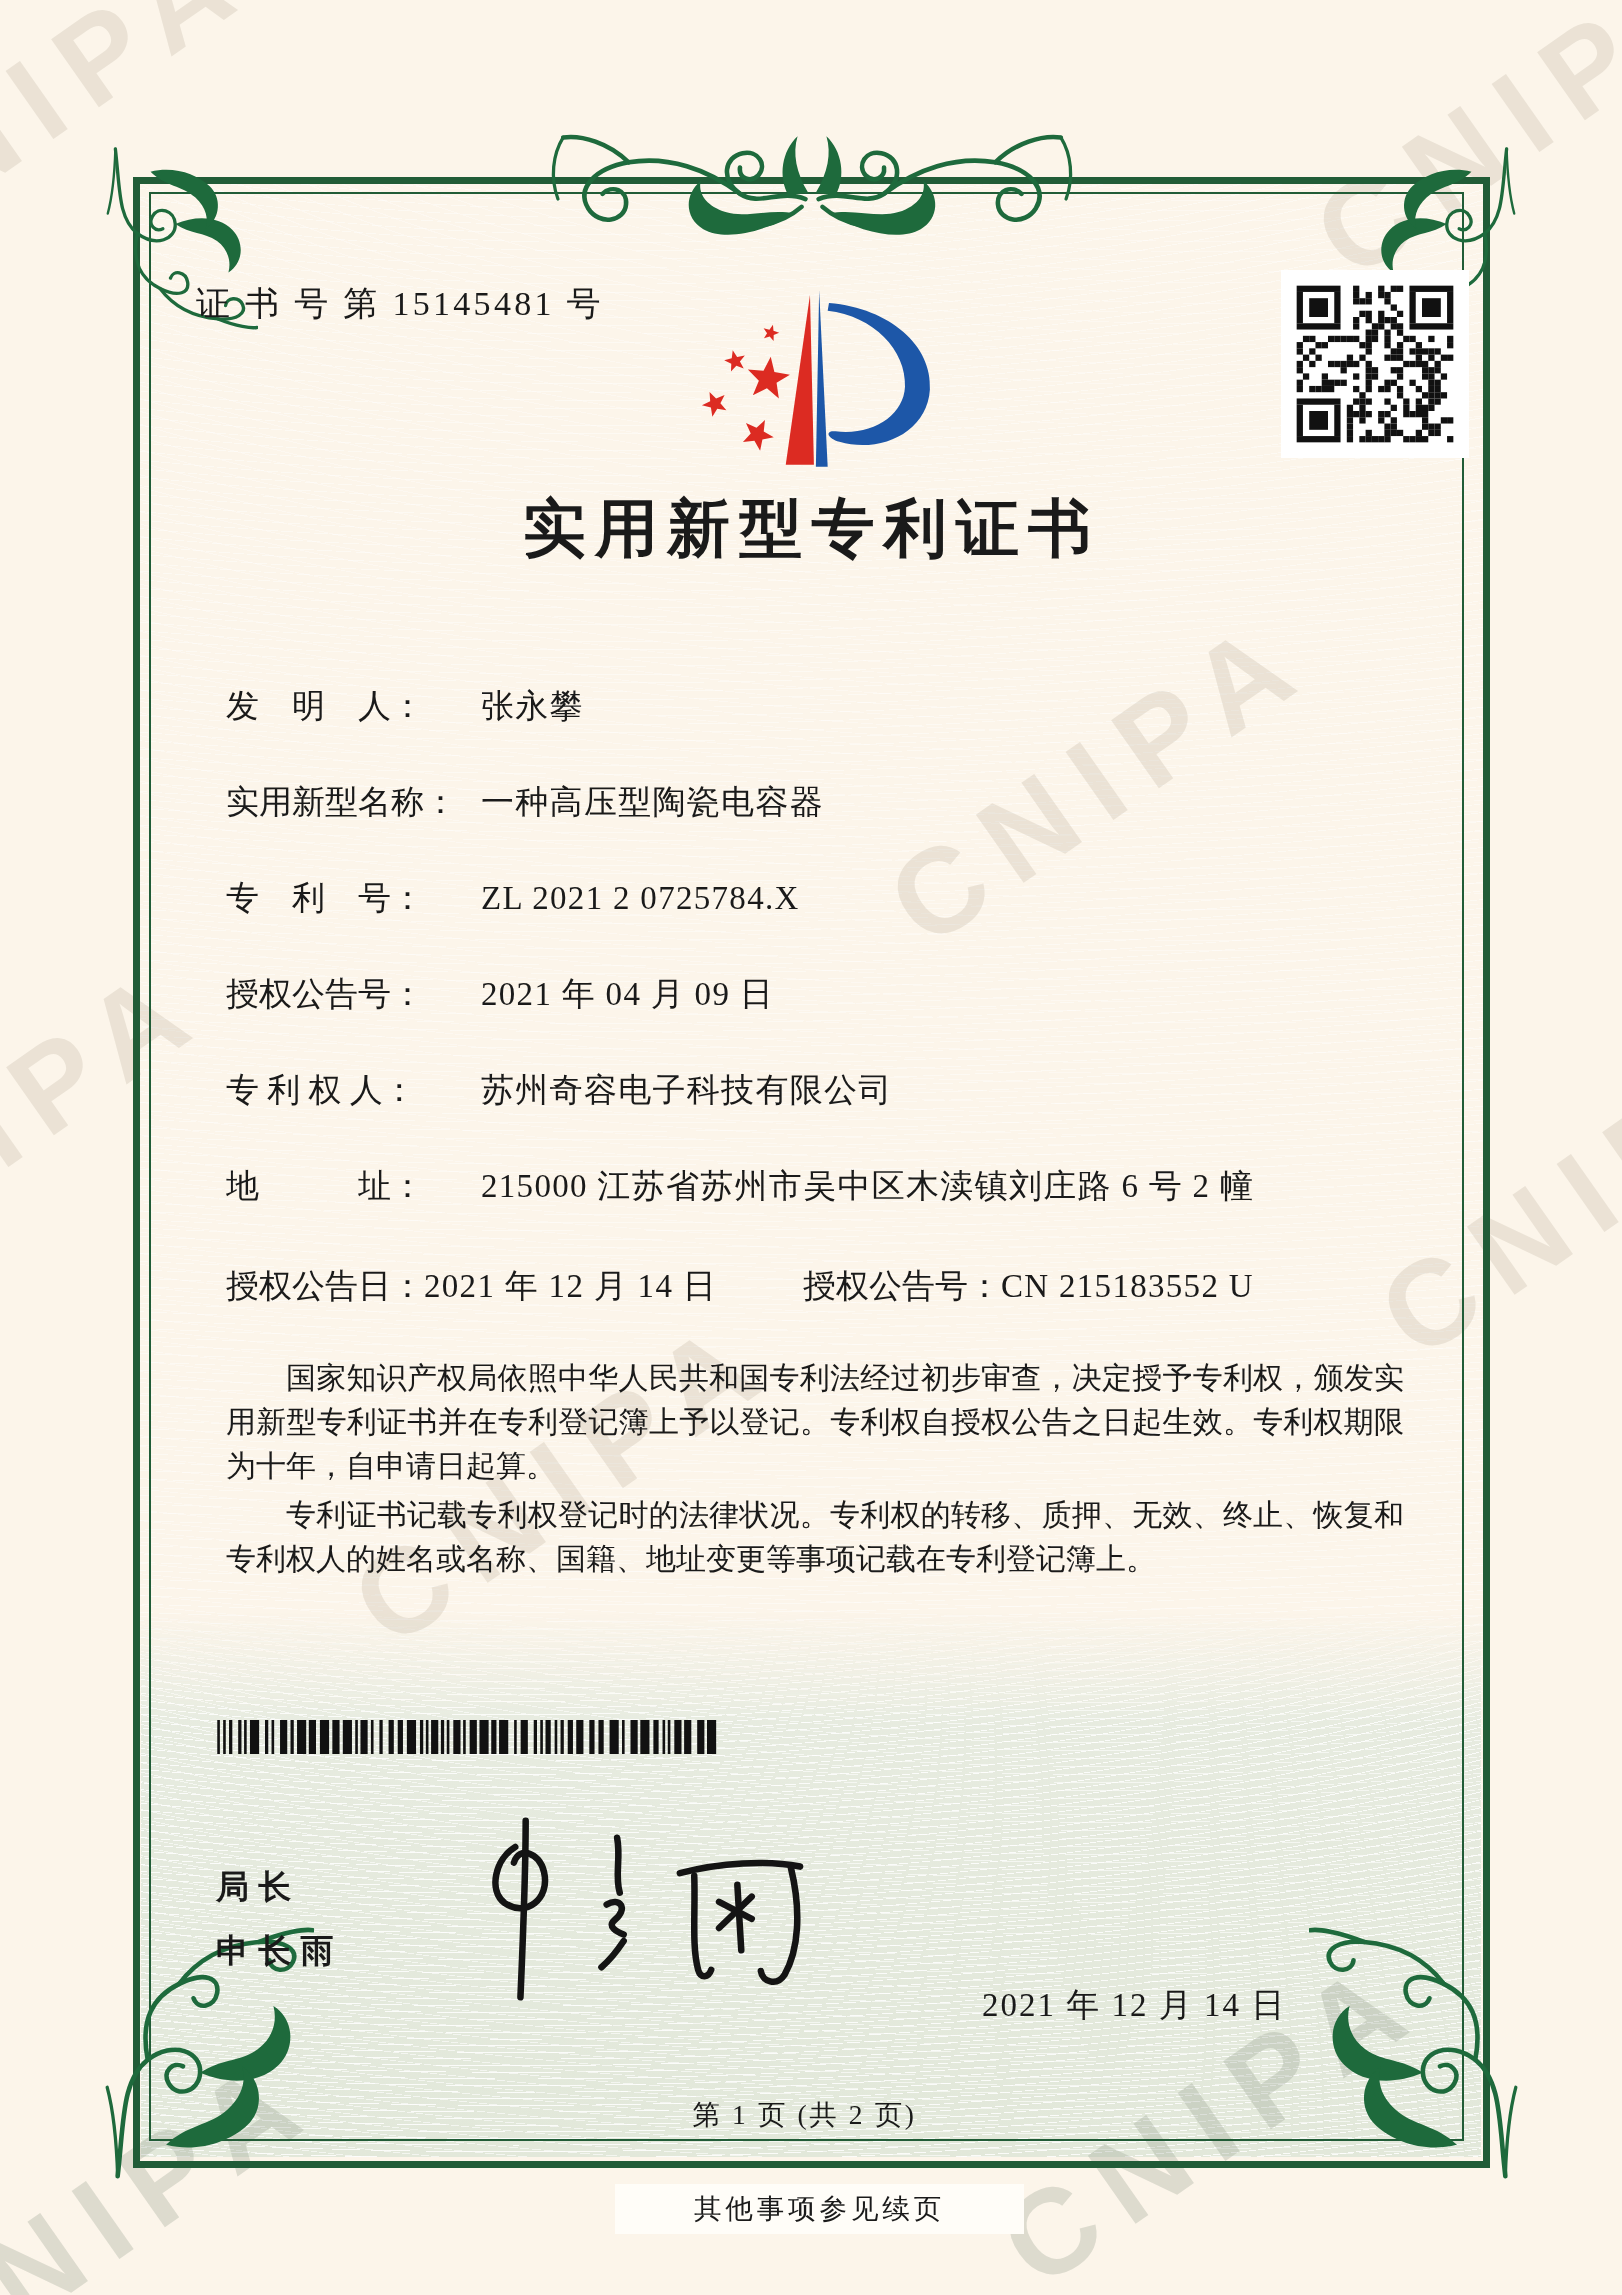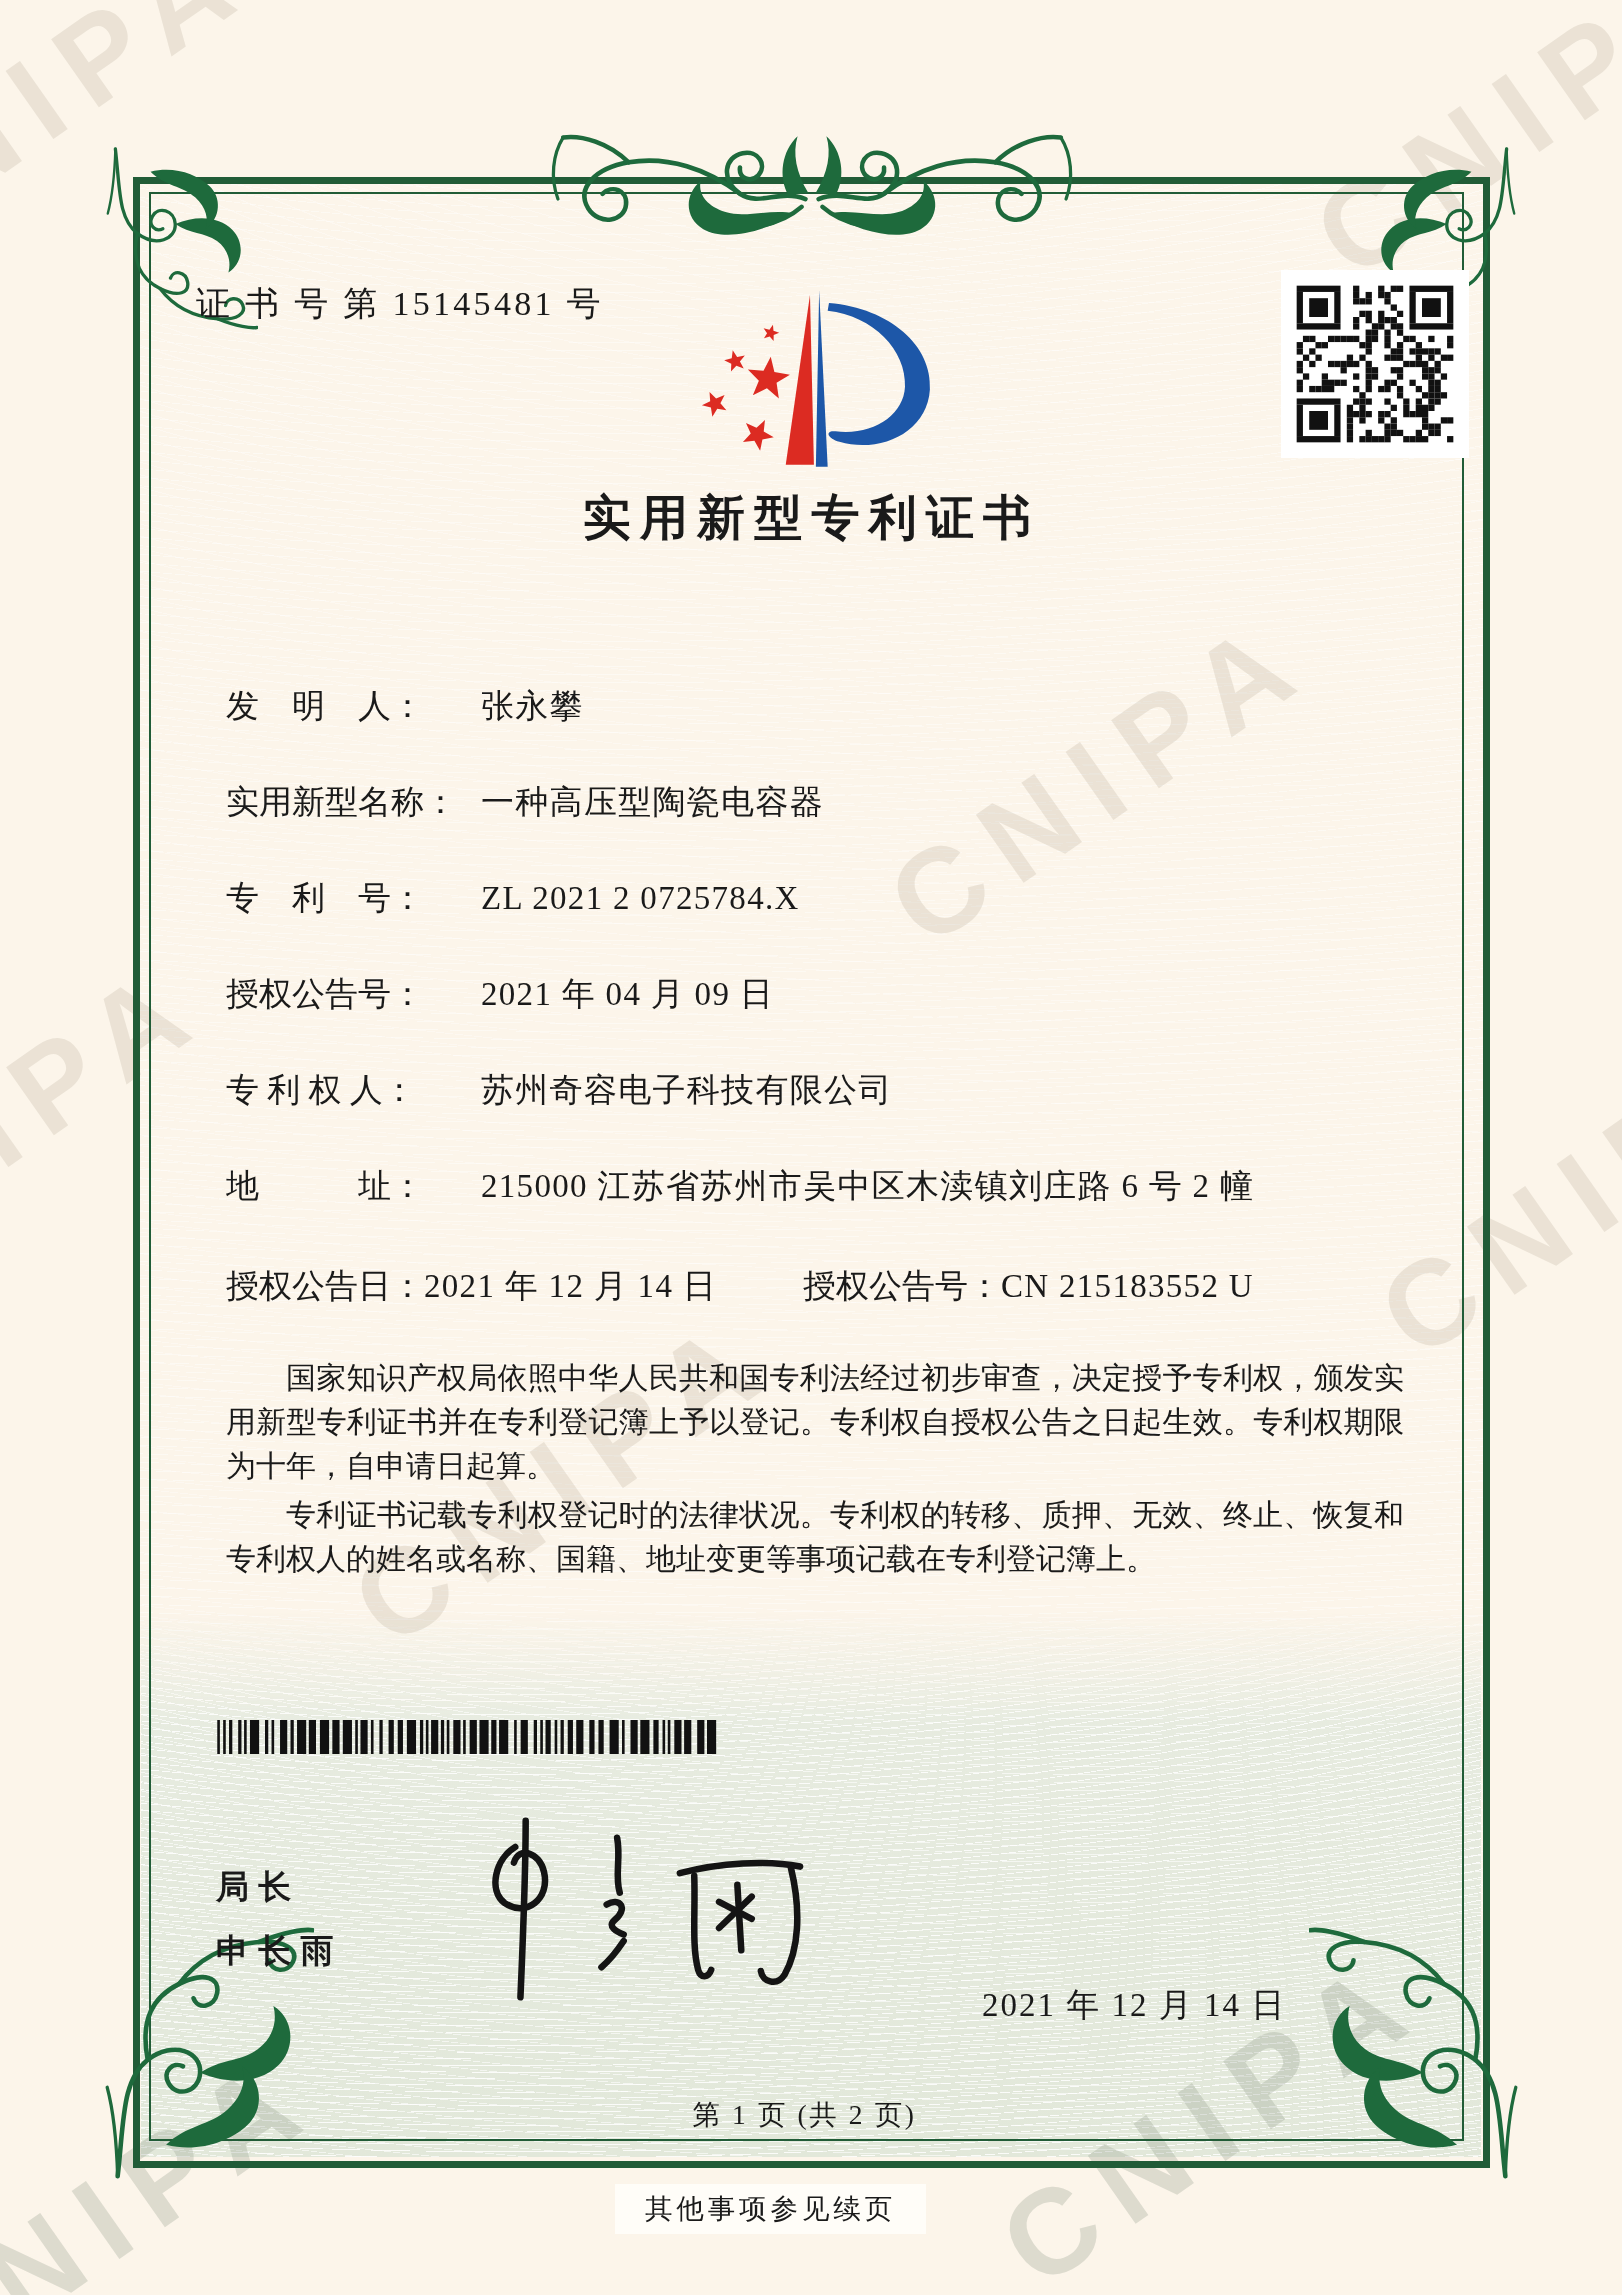--- a/index.html
+++ b/index.html
@@ -36,37 +36,37 @@
       repeating-radial-gradient(1636px 622px at 72% -419px, rgba(255,255,255,0) 0 19px, rgba(255,255,255,0.6) 19px 21px),
       linear-gradient(#e8ece1,#e2e8da);
     -webkit-mask-image:linear-gradient(to bottom,transparent 0,#000 111px);
     mask-image:linear-gradient(to bottom,transparent 0,#000 111px);
   }
   
   .orn{position:absolute;z-index:4;pointer-events:none;}
   
   .abs{position:absolute;z-index:5;}
   .cert-no{left:196px;top:281px;font-size:34px;letter-spacing:3.3px;}
-  .title{left:0;width:1623px;top:486px;text-align:center;font-size:48px;font-weight:700;letter-spacing:9.2px;}
+  .title{left:0;width:1623px;top:486px;text-align:center;font-size:63px;font-weight:700;letter-spacing:9.2px;}
   #fields{left:226px;top:684px;font-size:33px;}
   .field-row{height:96px;white-space:nowrap;}
   .f-label{display:inline-block;width:255px;white-space:pre;}
   .f-value{letter-spacing:1.3px;}
   .grant-row{left:226px;top:1264px;font-size:33px;white-space:nowrap;width:1276px;}
   .grant-pair2{position:absolute;left:577px;top:0;}
   #paras{left:226px;top:1332px;width:1178px;font-size:30px;line-height:44px;text-align:justify;z-index:5;margin-top:24px;}
   #paras p{margin:0;text-indent:2em;}
   #paras p + p{margin-top:5.2px;}
   .barcode{left:217px;top:1720px;width:504px;height:34px;}
   .sig-title{left:216px;top:1865px;font-size:33px;letter-spacing:9.2px;font-weight:700;text-align:right;}
   .sig-name{left:216px;top:1929px;font-size:33px;letter-spacing:9.2px;font-weight:700;}
   .signature-svg{left:452px;top:1813px;}
   .grant-date-bottom{left:982px;top:1983px;font-size:33px;letter-spacing:2px;}
   .page-info{left:133px;width:1343px;top:2097px;text-align:center;font-size:27.5px;letter-spacing:2.6px;}
-  .cont-strip{left:615px;top:2184px;width:311px;height:50px;background:#fffdf8;z-index:5;
+  .cont-strip{left:615px;top:2184px;width:409px;height:50px;background:#fffdf8;z-index:5;
     display:flex;align-items:center;justify-content:center;}
   .cont-strip span{font-size:27.5px;letter-spacing:3.9px;}
   .qr-box{left:1281px;top:270px;width:188px;height:188px;background:#ffffff;z-index:5;}
   .logo-box{left:694px;top:274px;z-index:5;}
 </style>
 </head>
 <body>
 
 <div class="inner-waves"></div>
 <div class="band"></div>

